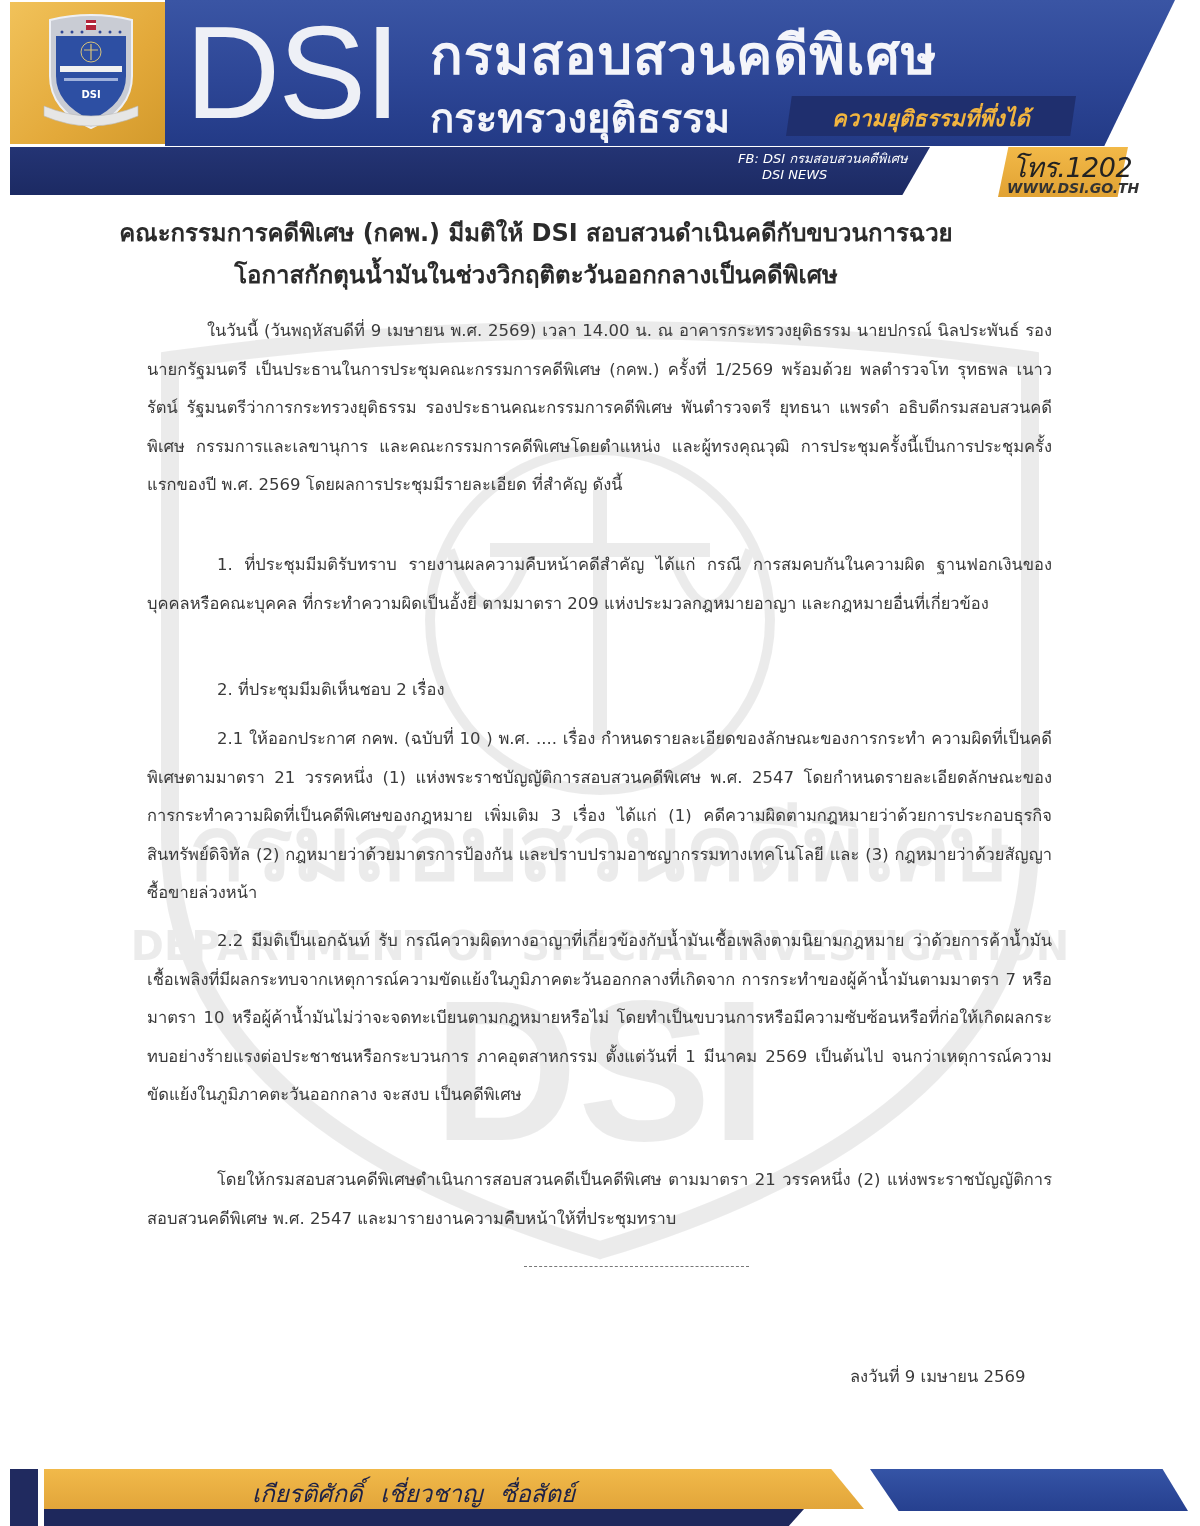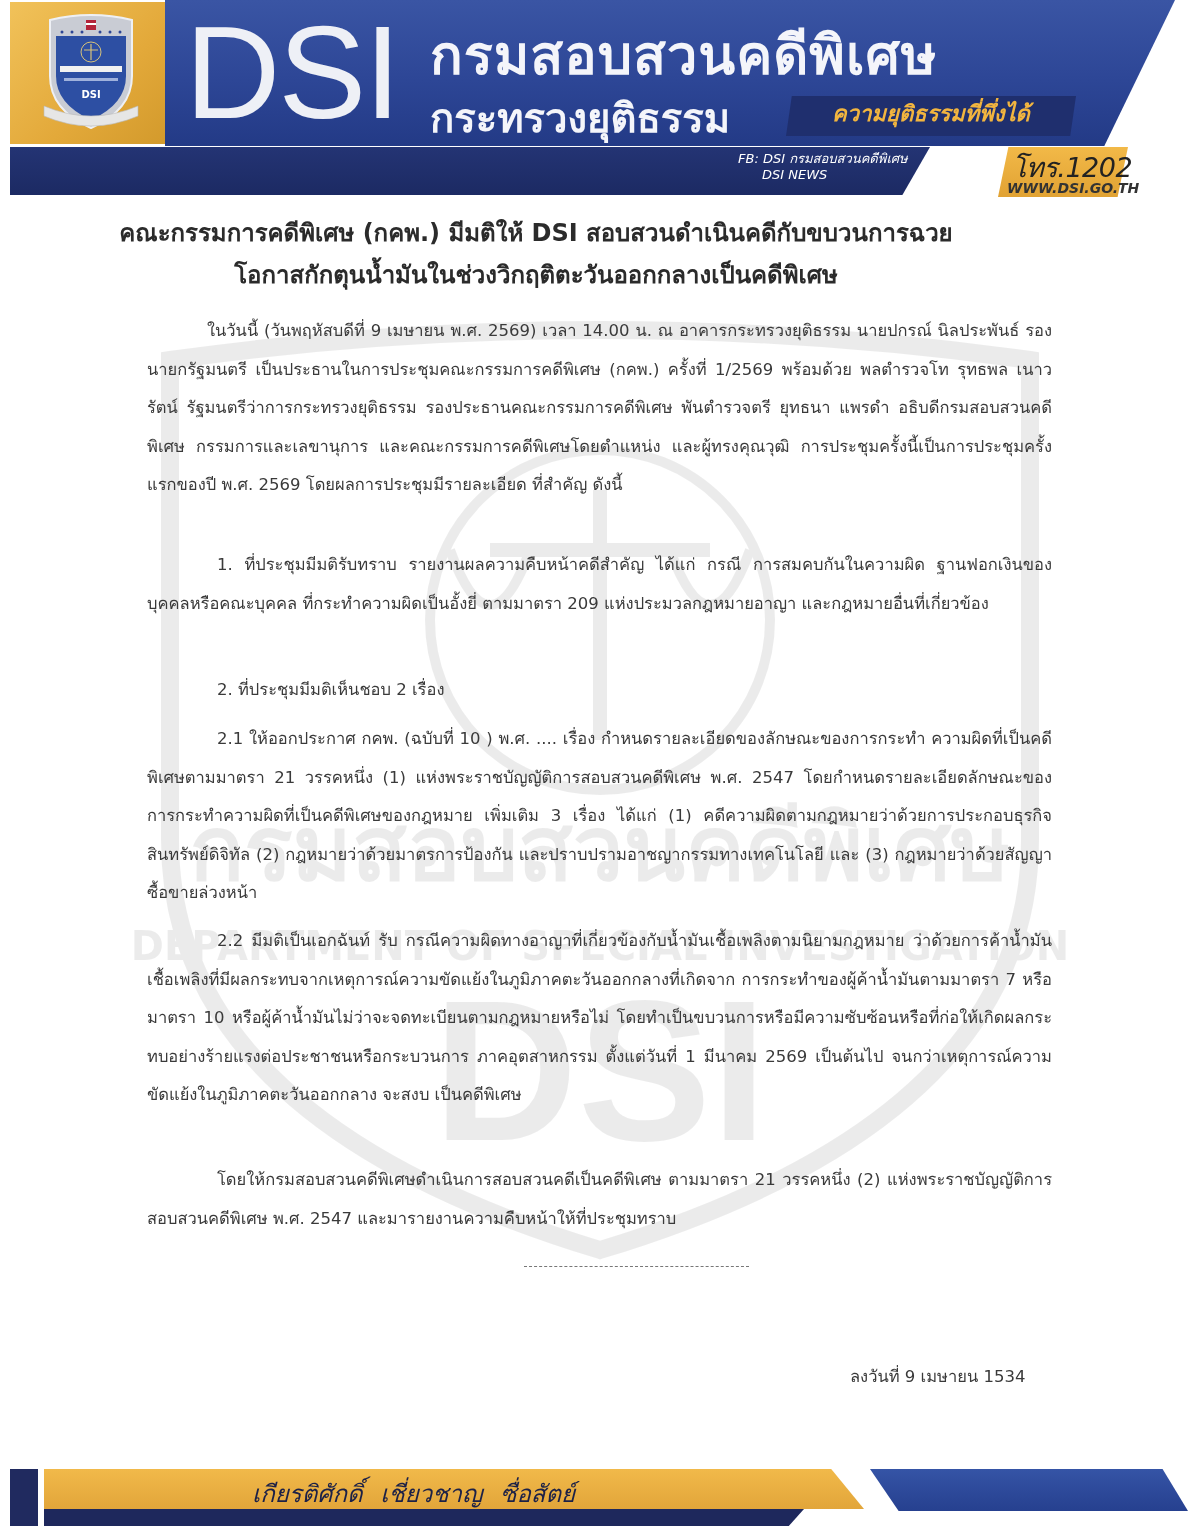--- a/index.html
+++ b/index.html
@@ -32,21 +32,21 @@
   }
   .title-th-2 {
     position: absolute; left: 430px; top: 86px;
     font-family: "DejaVu Sans", sans-serif; font-weight: 700; font-size: 40px;
     color: #f4f5fa; white-space: nowrap;
   }
   .slogan-box {
     position: absolute; left: 786px; top: 96px; width: 290px; height: 40px;
     background: #1f2f6e;
     clip-path: polygon(2% 0, 100% 0, 98% 100%, 0 100%);
-    display: flex; align-items: flex-start; justify-content: center;
+    display: flex; align-items: flex-end; justify-content: center;
   }
   .slogan-text {
     font-family: "DejaVu Sans", sans-serif; font-size: 22px; font-weight: 700;
     color: #f2b53f; font-style: italic; white-space: nowrap;
   }
   .address-bar {
     position: absolute; left: 10px; top: 147px; width: 920px; height: 48px;
     background: linear-gradient(180deg, #243474 0%, #1c2a63 100%);
     clip-path: polygon(0 0, 100% 0, 97% 100%, 0 100%);
     box-shadow: 0 3px 5px rgba(0,0,0,0.25);
@@ -211,19 +211,19 @@
 <div class="para" style="top:922px;">
   <span class="indent-sm"></span><span>2.2 มีมติเป็นเอกฉันท์ รับ กรณีความผิดทางอาญาที่เกี่ยวข้องกับน้ำมันเชื้อเพลิงตามนิยามกฎหมาย ว่าด้วยการค้าน้ำมันเชื้อเพลิงที่มีผลกระทบจากเหตุการณ์ความขัดแย้งในภูมิภาคตะวันออกกลางที่เกิดจาก การกระทำของผู้ค้าน้ำมันตามมาตรา 7 หรือมาตรา 10 หรือผู้ค้าน้ำมันไม่ว่าจะจดทะเบียนตามกฎหมายหรือไม่ โดยทำเป็นขบวนการหรือมีความซับซ้อนหรือที่ก่อให้เกิดผลกระทบอย่างร้ายแรงต่อประชาชนหรือกระบวนการ ภาคอุตสาหกรรม ตั้งแต่วันที่ 1 มีนาคม 2569 เป็นต้นไป จนกว่าเหตุการณ์ความขัดแย้งในภูมิภาคตะวันออกกลาง จะสงบ เป็นคดีพิเศษ</span>
 </div>
 
 <div class="para" style="top:1161px;">
   <span class="indent-sm"></span><span>โดยให้กรมสอบสวนคดีพิเศษดำเนินการสอบสวนคดีเป็นคดีพิเศษ ตามมาตรา 21 วรรคหนึ่ง (2) แห่งพระราชบัญญัติการสอบสวนคดีพิเศษ พ.ศ. 2547 และมารายงานความคืบหน้าให้ที่ประชุมทราบ</span>
 </div>
 
 <div class="separator"></div>
 
-<div class="sign-date">ลงวันที่ 9 เมษายน 1534</div>
+<div class="sign-date">ลงวันที่ 9 เมษายน 2569</div>
 
 <div class="foot-left"></div>
 <div class="foot-gold"></div>
 <div class="foot-navy"></div>
 <div class="foot-blue"></div>
 <div class="foot-motto">เกียรติศักดิ์ เชี่ยวชาญ ซื่อสัตย์</div>
 
 </body></html>

